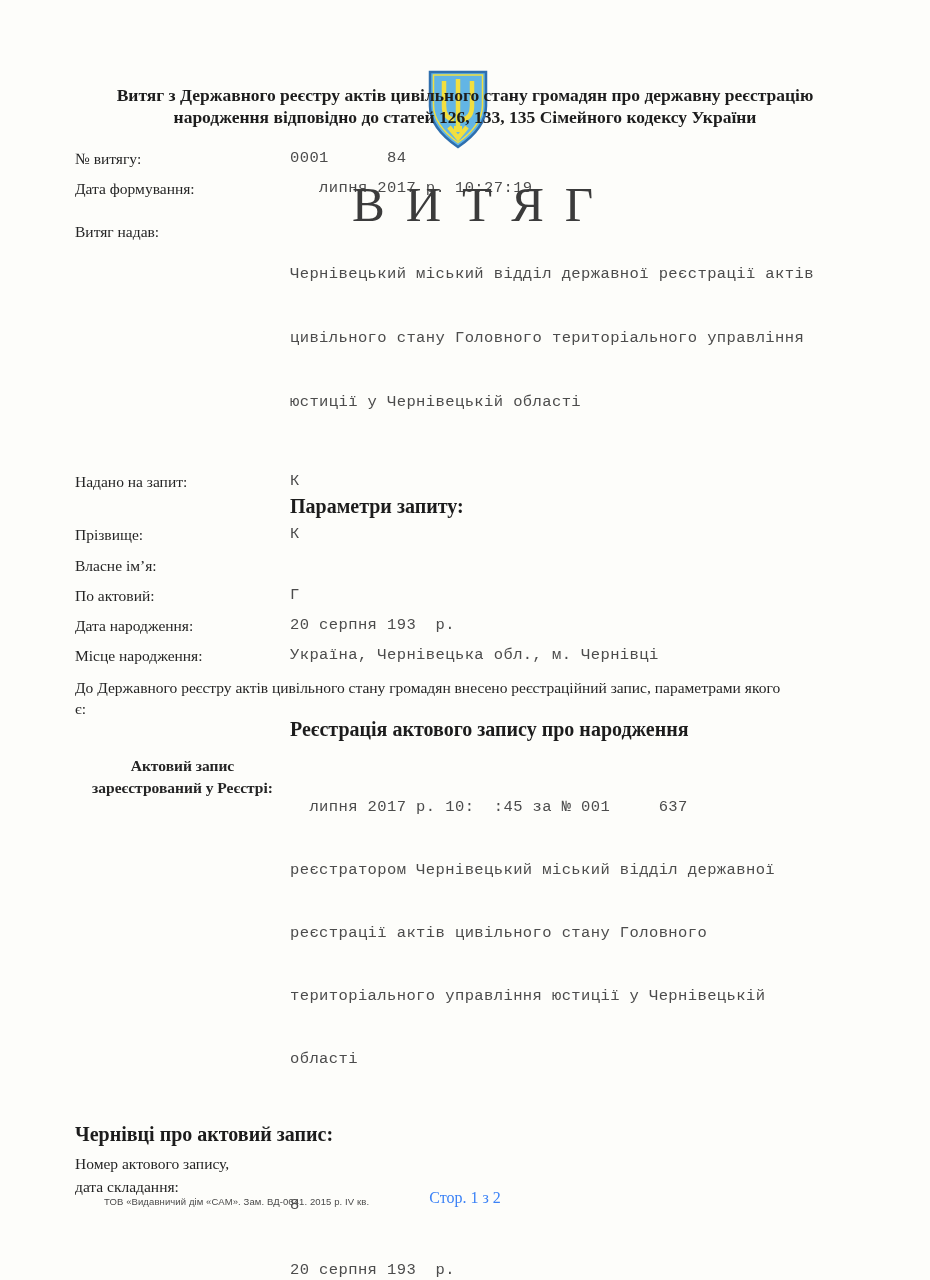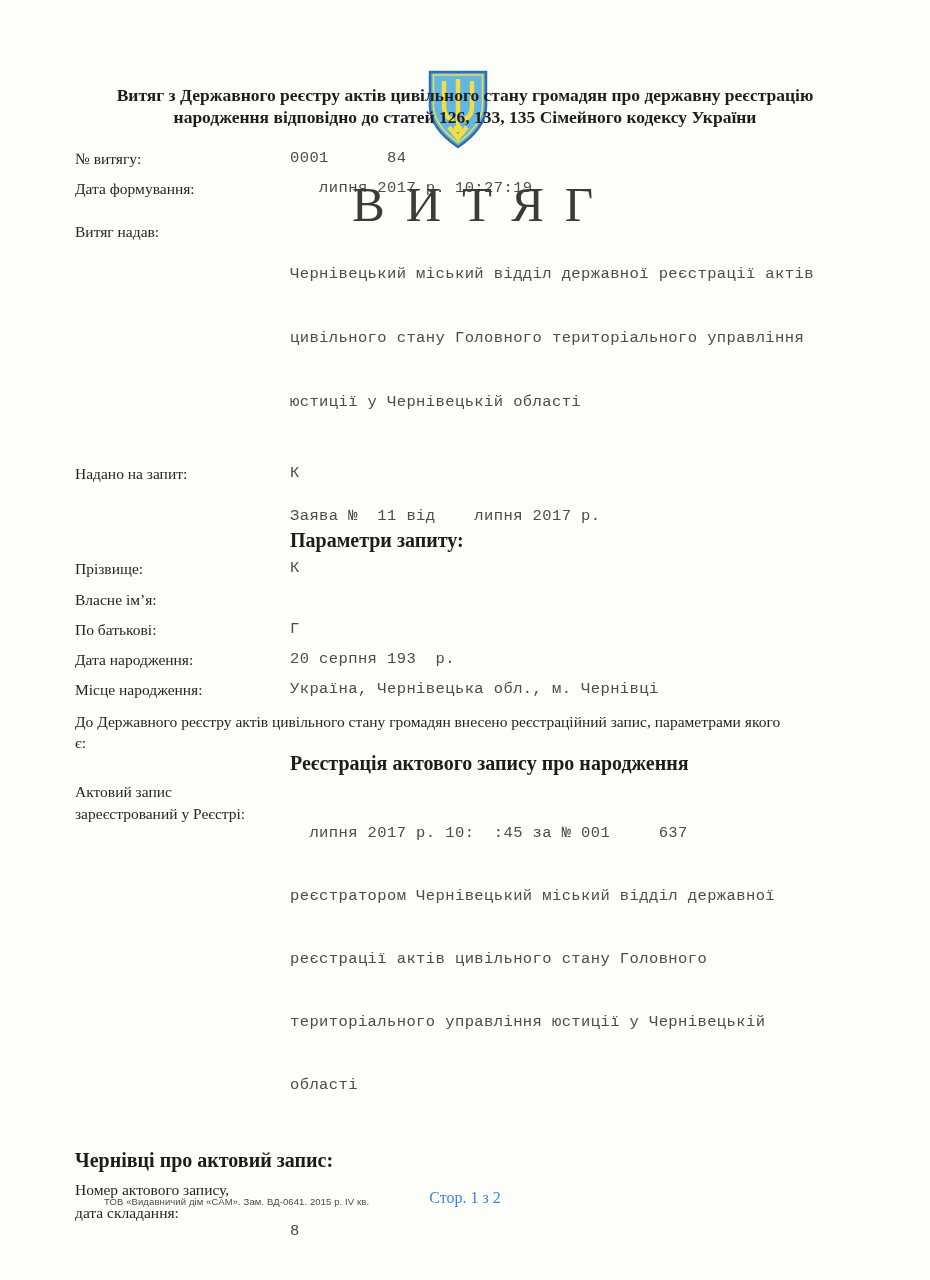--- a/index.html
+++ b/index.html
@@ -26,36 +26,36 @@
     padding-top:84px; text-align:center;
     font-weight:bold; font-size:17.5px; line-height:22px; color:#1d1d1d;
     width:800px; margin:0 auto;
   }
   .content { position:relative; z-index:3; padding:0 28px 0 75px; }
   .row { display:flex; align-items:flex-start; }
   .label {
     width:215px; flex:0 0 215px;
     font-size:15.5px; line-height:22px; color:#252525;
   }
-  .label.bold { font-weight:normal; }
+  .label.bold { font-weight:bold;text-align:center; }
   .value {
     flex:1;
     font-family:"Liberation Mono", "DejaVu Sans Mono", monospace;
     font-size:15.5px; line-height:21px; color:#4c4c4c;
     white-space:pre-wrap; letter-spacing:0.4px;
   }
   .heading {
     font-weight:bold; font-size:20px; line-height:20px; color:#1c1c1c;
   }
   .indent { margin-left:215px; }
   .note { font-size:15.5px; line-height:21px; color:#252525; }
   .lh22 div { line-height:22px; }
   .lh23 { line-height:23px !important; }
   
-  .mt3{margin-top:3px}.mt4{margin-top:8px}.mt7{margin-top:21px}
+  .mt3{margin-top:3px}.mt4{margin-top:16px}.mt7{margin-top:21px}
   .mt8{margin-top:8px}.mt9{margin-top:9px}.mt10{margin-top:10px}.mt12{margin-top:12px}.mt20{margin-top:20px}
   .footer-pub {
     position:absolute; left:104px; top:1196px;
     font-family:"Liberation Sans", sans-serif;
     font-size:9.5px; color:#4a4a4a; letter-spacing:0.1px;
   }
   .footer-page {
     position:absolute; left:50%; transform:translateX(-50%); top:1189px;
     font-size:16px; color:#3b82f6;
   }
@@ -105,36 +105,35 @@
         <div>цивільного стану Головного територіального управління</div>
         <div>юстиції у Чернівецькій області</div>
       </div>
     </div>
 
     <div class="row mt4">
       <div class="label">Надано на запит:</div>
       <div class="value">К</div>
     </div>
 
-    <div class="indent value mt7">Заява №  11 від    липня 2017 р.</div>
 
     <div class="indent heading mt3">Параметри запиту:</div>
 
     <div class="row mt8">
       <div class="label">Прізвище:</div>
       <div class="value">К</div>
     </div>
 
     <div class="row mt9">
       <div class="label">Власне ім’я:</div>
       <div class="value"></div>
     </div>
 
     <div class="row mt8">
-      <div class="label">По батькові:</div>
+      <div class="label">По актовий:</div>
       <div class="value">Г</div>
     </div>
 
     <div class="row mt8">
       <div class="label">Дата народження:</div>
       <div class="value">20 серпня 193  р.</div>
     </div>
 
     <div class="row mt8">
       <div class="label">Місце народження:</div>

